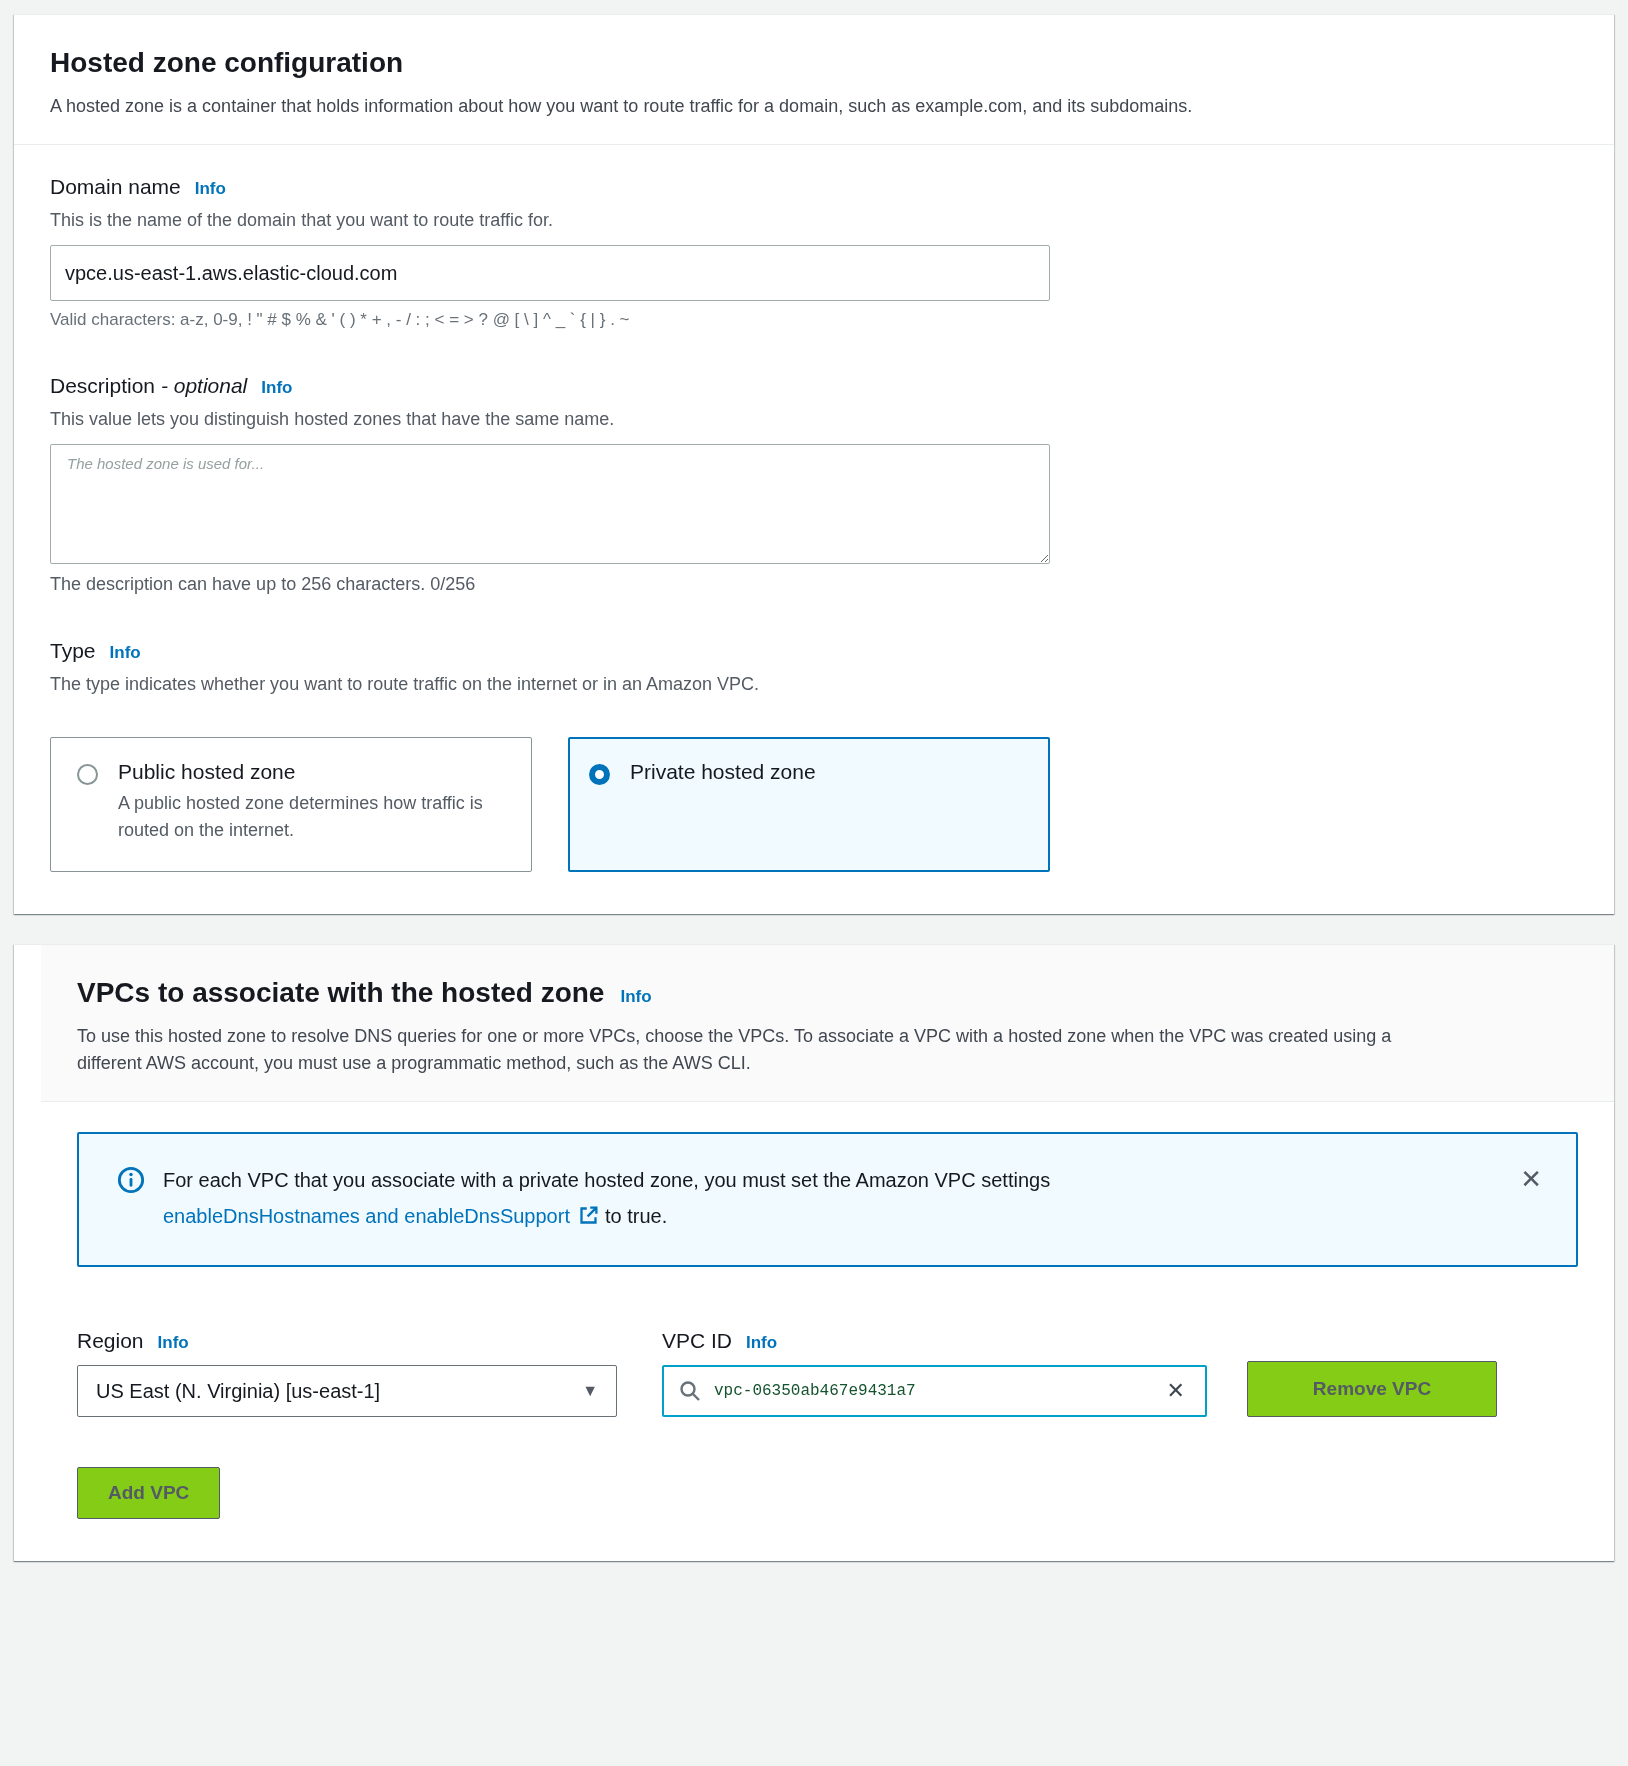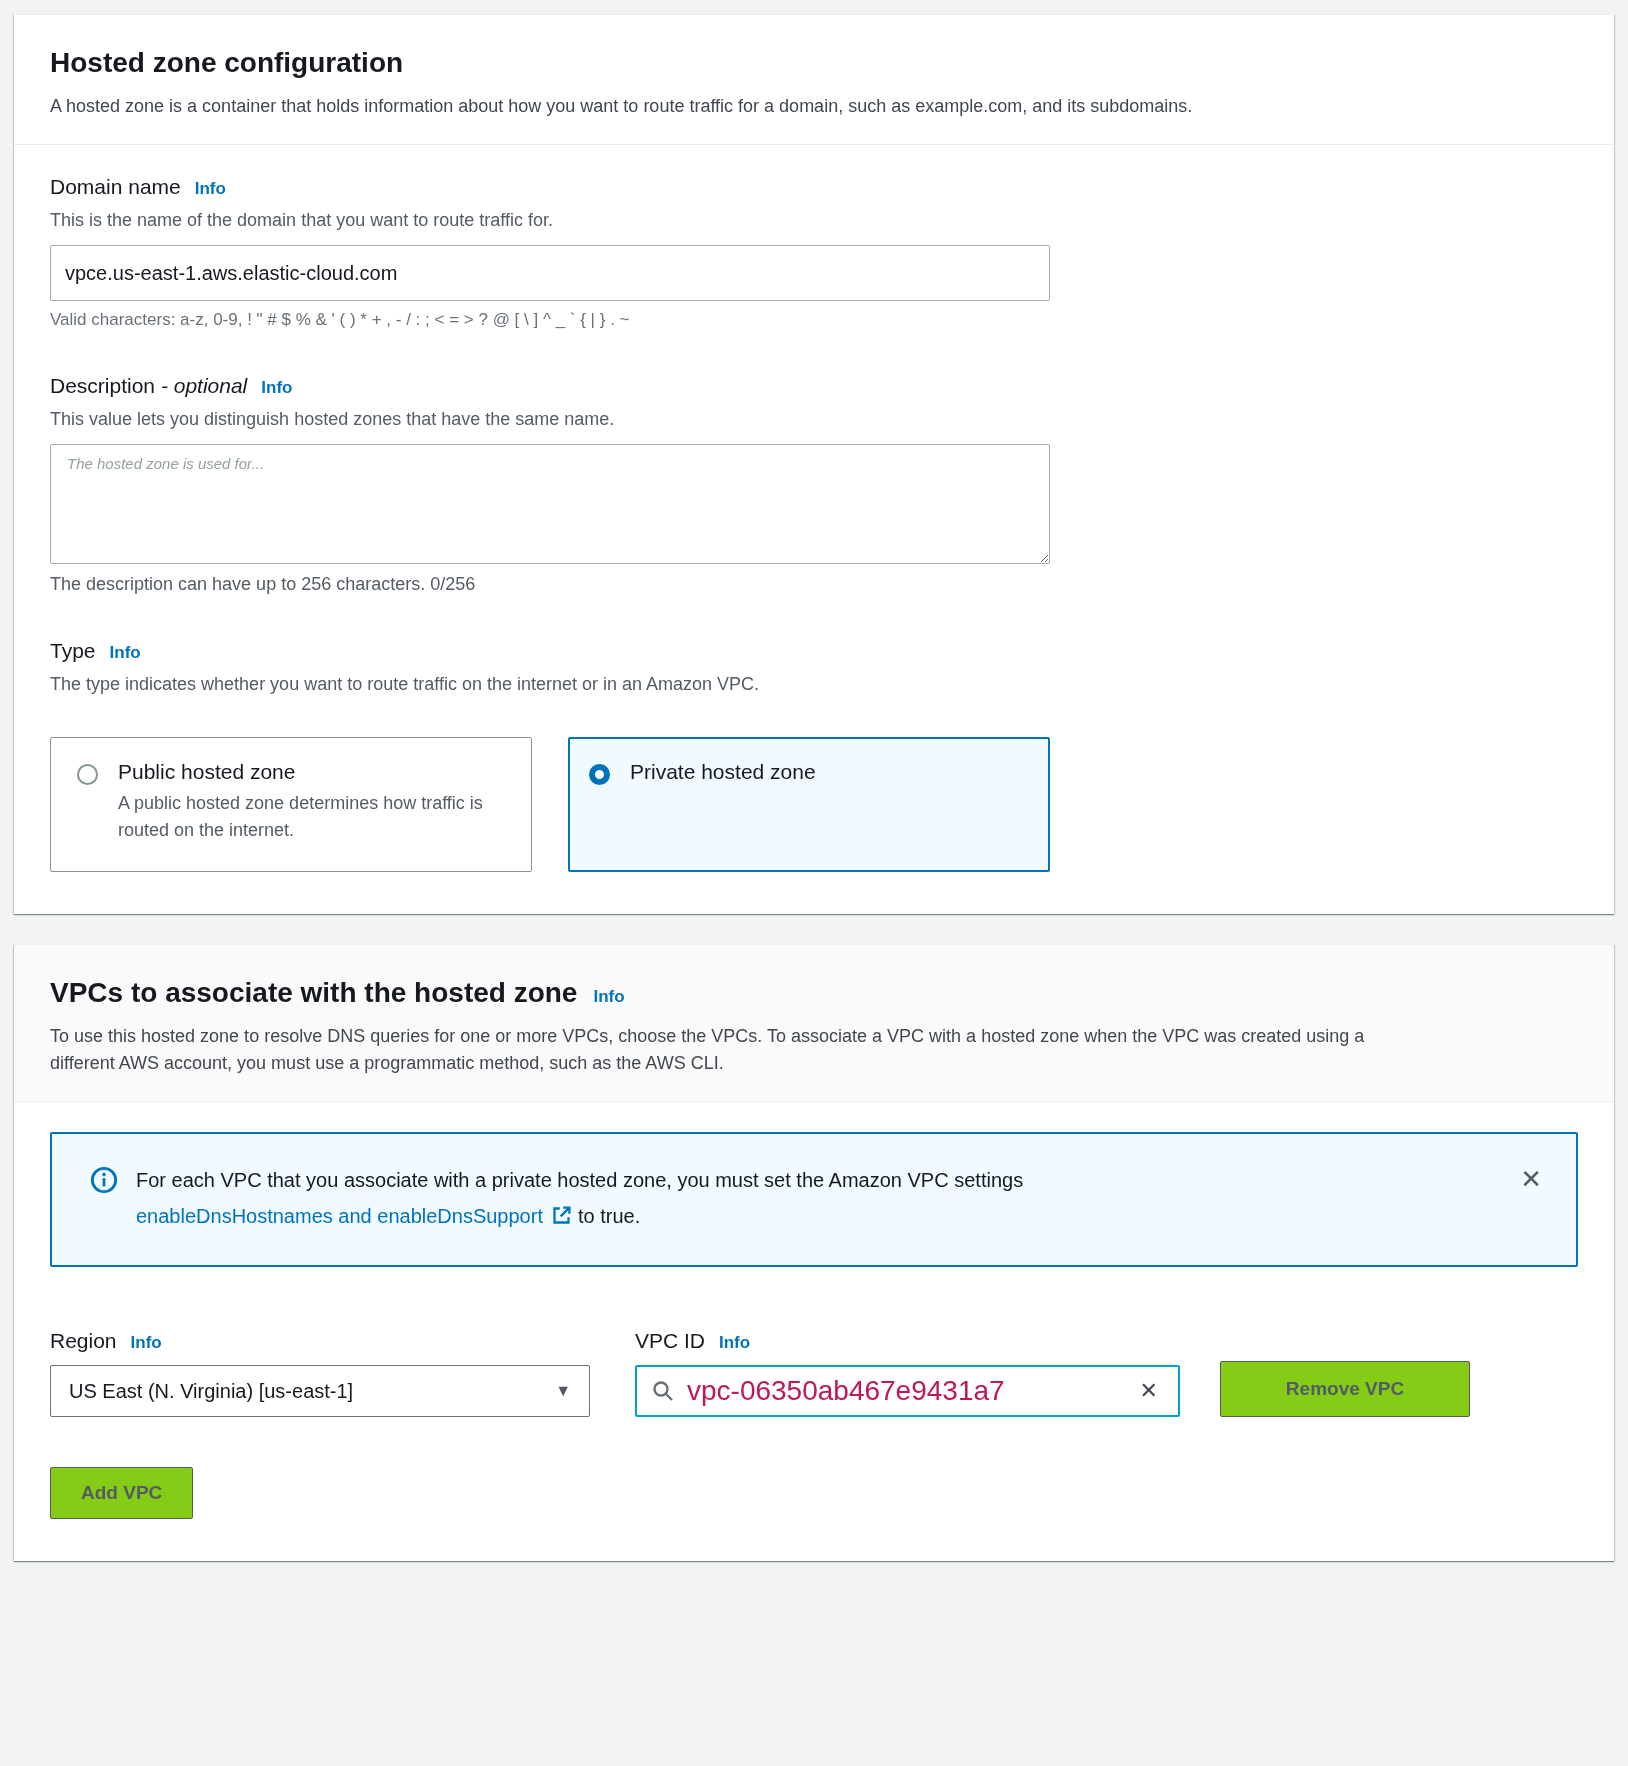--- a/index.html
+++ b/index.html
@@ -6,21 +6,21 @@
   html,body { background:#f2f3f3; }
   body {
     width:1628px; min-height:1766px; padding:14px;
     font-family:"Liberation Sans","DejaVu Sans",sans-serif;
     color:#16191f;
   }
   .card {
     background:#fff; border-top:1px solid #eaeded;
     box-shadow:0 1px 1px 0 rgba(0,28,36,.3), 1px 1px 1px 0 rgba(0,28,36,.15), -1px 1px 1px 0 rgba(0,28,36,.15);
   }
-  .card + .card { margin-top:30px; }
+  .card + .card { margin-top:30px;padding-left:27px; }
   .card-header { padding:32px 36px 24px 36px; }
   .card2 .card-header { background:#fafafa; }
   .card-title-row { display:flex; align-items:baseline; gap:16px; }
   .card-title { font-size:28px; font-weight:bold; color:#16191f; }
   .card-desc { margin-top:14px; font-size:18px; line-height:27px; color:#414750; }
   .card1 .card-desc { max-width:1290px; }
   .card2 .card-desc { max-width:1330px; }
   .divider { border-top:1px solid #eaeded; }
   .card-body { padding:30px 36px 42px 36px; }
 
@@ -82,22 +82,22 @@
     border:1px solid #687078; border-radius:2px; background:#fff; cursor:pointer;
     font-size:20px; color:#16191f;gap:9px;
   }
   .select-box .caret { margin-left:auto; font-size:16px; color:#545b64; }
   .vpc-col + .vpc-col { margin-left:45px; }
   .search-box {
     width:545px; height:52px; padding:0 14px; display:flex; align-items:center; gap:12px;
     border:2px solid #00a1c9; border-radius:2px; background:#fff;
   }
   .search-box input {
-    border:none; outline:none; flex:1 1 auto; font-family:Liberation Sans, sans-serif;
-    font-size:28px; color:#be185d; background:transparent;
+    border:none; outline:none; flex:1 1 auto; font-family:Liberation Mono, monospace;
+    font-size:16px; color:#14532d; background:transparent;
   }
   .clear-btn { border:none; background:none; cursor:pointer; font-size:22px; color:#414750; padding:2px 6px; }
 
   .btn {
     display:inline-block; border:1px solid #545b64; border-radius:2px; background:#84cc16;
     color:#545b64; font-weight:bold; font-size:19px; font-family:inherit;
     padding:14px 26px; cursor:pointer;
   }
   .remove-btn { margin-left:40px; height:56px; width:250px; }
   .add-btn { margin-top:50px; padding:14px 30px; }

